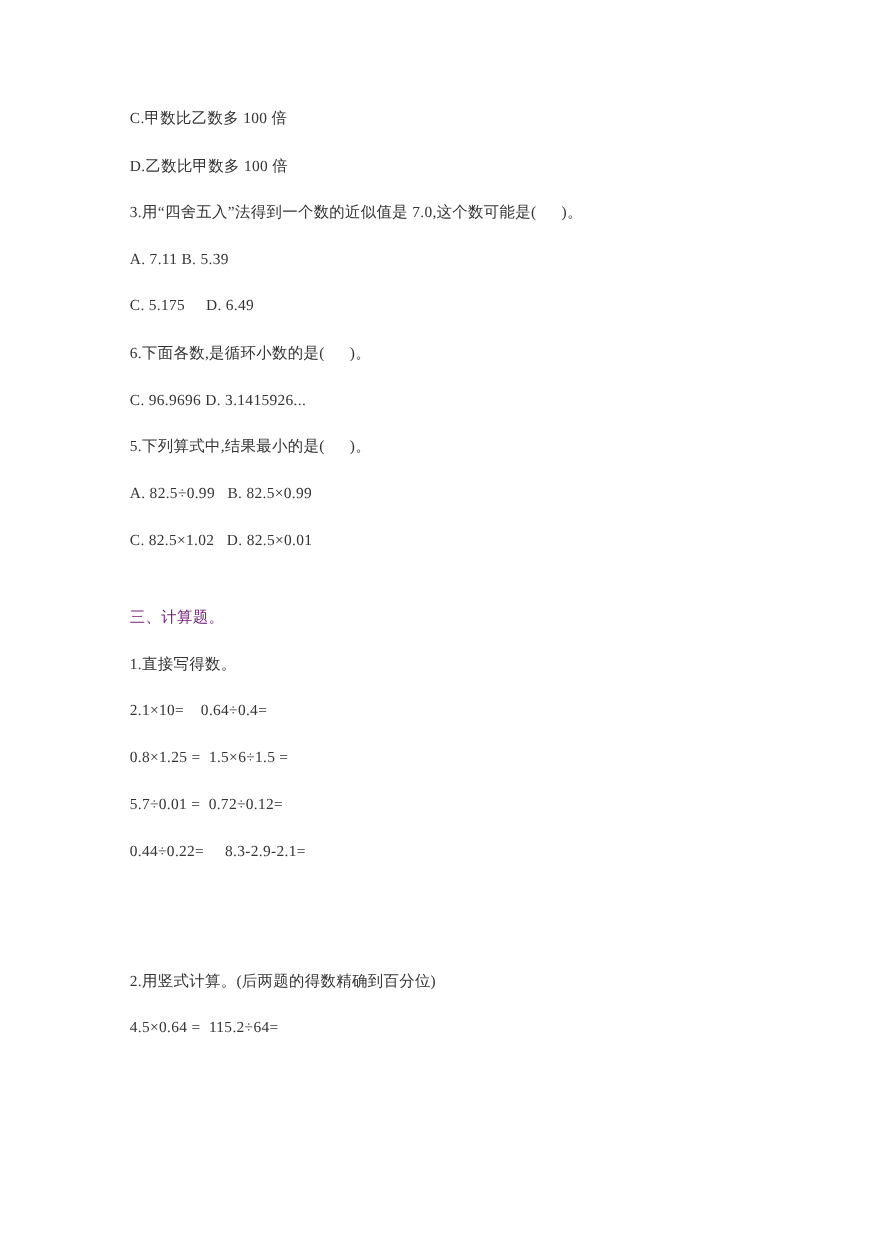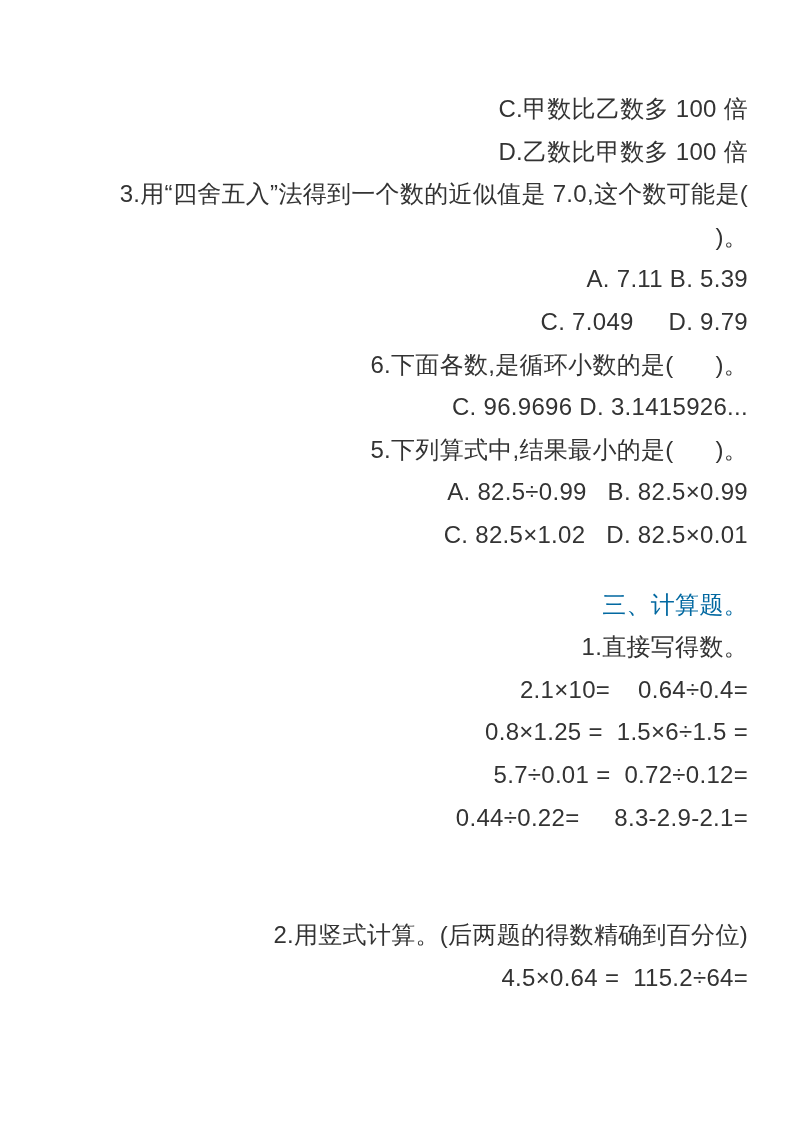--- a/index.html
+++ b/index.html
@@ -15,53 +15,52 @@
   }
   .content {
     position: absolute;
     left: 118px;
     top: 88px;
     right: 45px;
   }
   .line {
     margin: 0;
     padding: 0;
-    font-family: Liberation Sans, sans-serif;
-    font-size: 24px;
+    font-family: Liberation Serif, serif;
+    font-size: 14px;
     line-height: 42.6px;
     letter-spacing: 0.3px;
     white-space: pre-wrap;
-    text-align: right;
   }
   .section-heading {
     margin-top: 27px;
   }
   .gap-large {
     margin-top: 75px;
   }
 </style>
 </head>
 <body>
 
 <div class="page" style="background: rgb(255, 255, 255);">
 
   <div class="content" style="color: rgb(51, 51, 51);">
 
     <p class="line">C.甲数比乙数多 100 倍</p>
     <p class="line">D.乙数比甲数多 100 倍</p>
     <p class="line">3.用“四舍五入”法得到一个数的近似值是 7.0,这个数可能是(      )。</p>
     <p class="line">A. 7.11 B. 5.39</p>
-    <p class="line">C. 7.049     D. 9.79</p>
+    <p class="line">C. 5.175     D. 6.49</p>
     <p class="line">6.下面各数,是循环小数的是(      )。</p>
     <p class="line">C. 96.9696 D. 3.1415926...</p>
     <p class="line">5.下列算式中,结果最小的是(      )。</p>
     <p class="line">A. 82.5÷0.99   B. 82.5×0.99</p>
     <p class="line">C. 82.5×1.02   D. 82.5×0.01</p>
 
-    <p class="line section-heading" style="color: #0369a1;">三、计算题。</p>
+    <p class="line section-heading" style="color: #701a75;">三、计算题。</p>
 
     <p class="line">1.直接写得数。</p>
     <p class="line">2.1×10=    0.64÷0.4=</p>
     <p class="line">0.8×1.25 =  1.5×6÷1.5 =</p>
     <p class="line">5.7÷0.01 =  0.72÷0.12=</p>
     <p class="line">0.44÷0.22=     8.3-2.9-2.1=</p>
 
     <p class="line gap-large">2.用竖式计算。(后两题的得数精确到百分位)</p>
 
     <p class="line">4.5×0.64 =  115.2÷64=</p>

